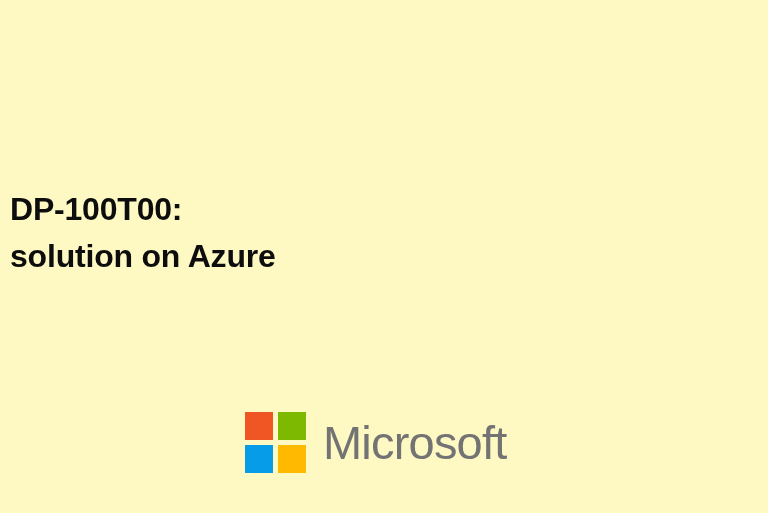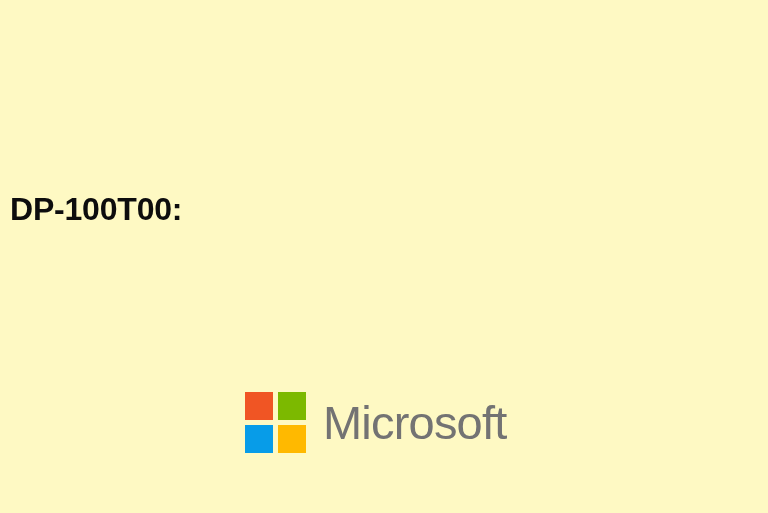--- a/index.html
+++ b/index.html
@@ -30,21 +30,21 @@
     font-family: "Liberation Sans", sans-serif;
     font-weight: bold;
     font-size: 32px;
     line-height: 47px;
     letter-spacing: -0.2px;
     white-space: nowrap;
   }
   #ms-logo {
     position: absolute;
     left: 245px;
-    top: 392px;
+    top: 412px;
     display: flex;
     align-items: flex-start;
   }
   #logo-squares {
     width: 61px;
     height: 61px;
     display: grid;
     grid-template-columns: 28px 28px;
     grid-template-rows: 28px 28px;
     gap: 5px;
@@ -64,20 +64,21 @@
     white-space: nowrap;
   }
 </style>
 </head>
 <body>
 
 <div id="slide" style="background: #fef9c3;">
 
   <div id="title-block">
     <div class="title-line" style="color: rgb(13, 13, 13);">DP-100T00:</div>
+    <div class="title-line" style="color: rgb(13, 13, 13);">solution on Azure</div>
   </div>
 
   <div id="ms-logo">
     <div id="logo-squares">
       <div class="logo-sq" style="background: rgb(240, 85, 36);"></div>
       <div class="logo-sq" style="background: rgb(124, 185, 0);"></div>
       <div class="logo-sq" style="background: rgb(7, 156, 232);"></div>
       <div class="logo-sq" style="background: rgb(255, 185, 0);"></div>
     </div>
     <div id="logo-wordmark" style="color: rgb(115, 115, 115);">Microsoft</div>

